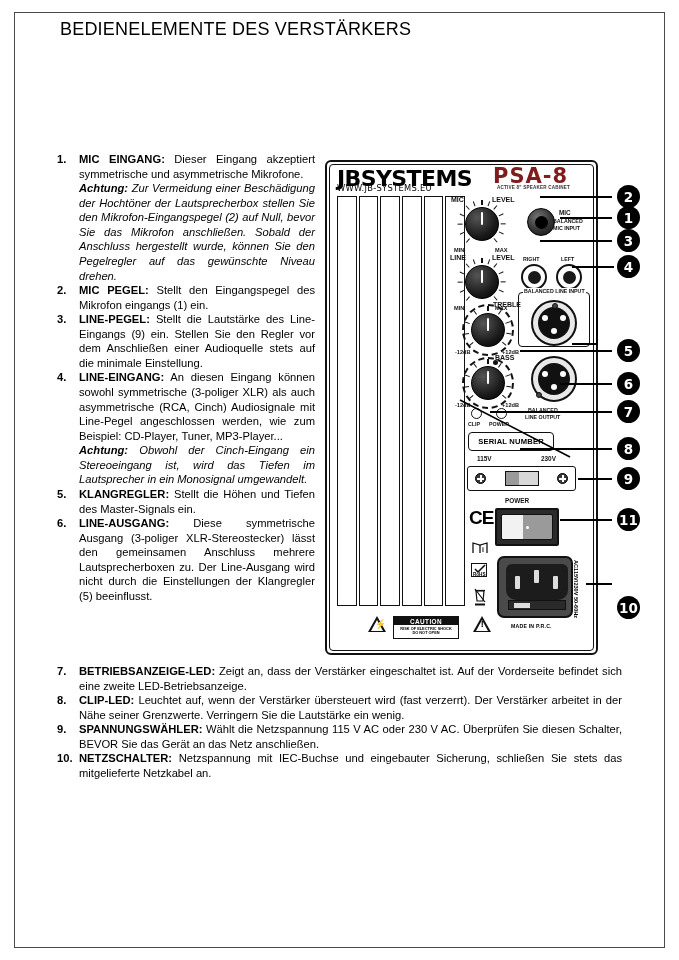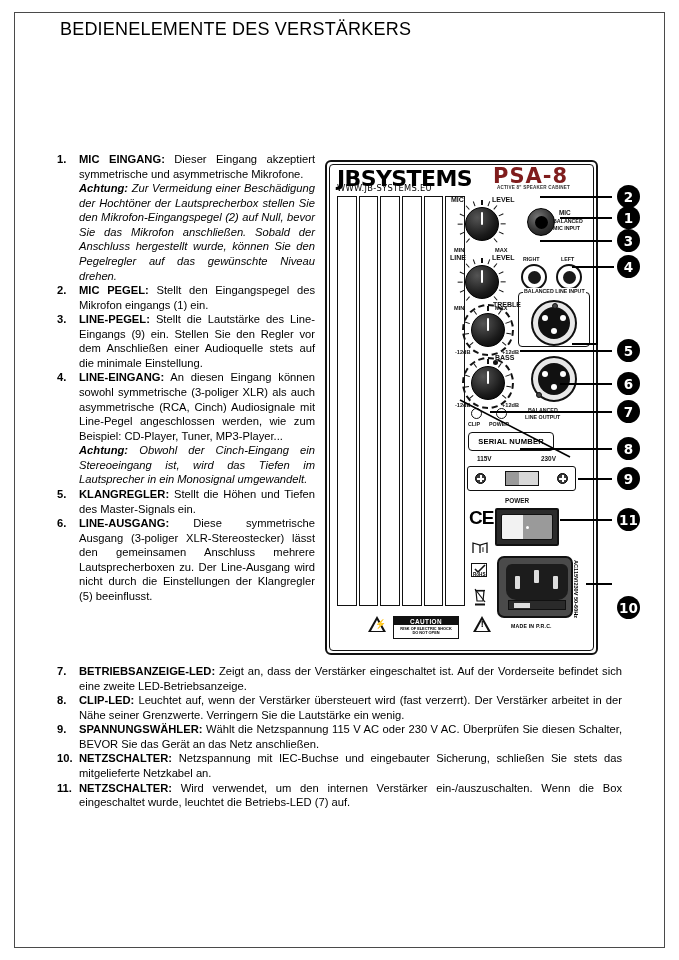--- a/index.html
+++ b/index.html
@@ -552,26 +552,20 @@
     </div>
   </div>
 
   <div class="li">
     <div class="num">10.</div>
     <div class="body just">
       <span class="term">NETZSCHALTER:</span><span> Netzspannung mit IEC-Buchse und eingebauter Sicherung, schließen Sie stets das mitgelieferte Netzkabel an.</span>
     </div>
   </div>
 
-  <div class="li">
-    <div class="num">11.</div>
-    <div class="body just">
-      <span class="term">NETZSCHALTER:</span><span> Wird verwendet, um den internen Verstärker ein-/auszuschalten. Wenn die Box eingeschaltet wurde, leuchtet die Betriebs-LED (7) auf.</span>
-    </div>
-  </div>
 
 </div>
 
 <div class="panel-wrap">
   <div class="panel"></div>
   <div class="panel-inner"></div>
 
   <div class="brand">JBSYSTEMS</div>
   <div class="brand-url">WWW.JB-SYSTEMS.EU</div>
   <div class="model">PSA-8</div>

